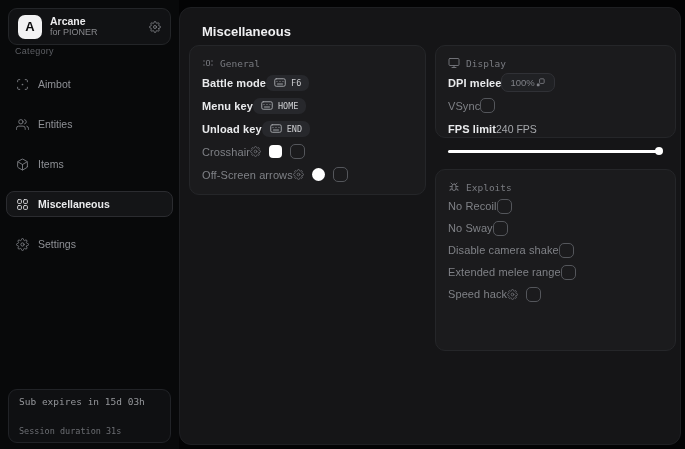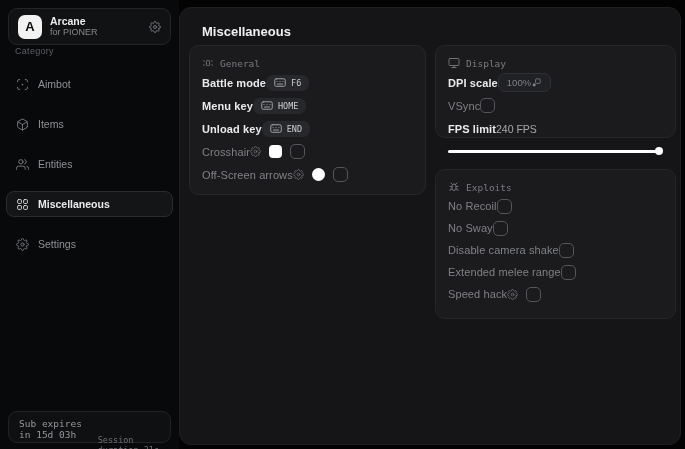--- a/index.html
+++ b/index.html
@@ -21,35 +21,35 @@
 
   .category { position:absolute; left:15px; top:46px; font-size:9px; color:#5d5f64; letter-spacing:.3px; }
 
   .nav { position:absolute; left:6px; top:71px; width:167px; display:flex; flex-direction:column; gap:14px; }
   .nav-item { height:26px; display:flex; align-items:center; gap:9px; padding:0 9px;
     color:#8f9196; font-size:10.5px; border:1px solid transparent; border-radius:8px; cursor:pointer; }
   .nav-item .nav-ic { color:#76787d; }
   .nav-item.active { color:#e9eaec; background:#141517; border-color:#2b2c30; font-weight:bold; }
   .nav-item.active .nav-ic { color:#d6d7d9; }
 
-  .sub-card { position:absolute; left:8px; bottom:6px; width:163px; height:32px;
+  .sub-card { position:absolute; left:8px; bottom:6px; width:163px; height:54px;
     background:#0f1012; border:1px solid #212327; border-radius:9px;
-    padding:6px 10px; display:flex; flex-direction:row; justify-content:center; gap:2px; }
+    padding:6px 10px; display:flex; flex-direction:column; justify-content:center; gap:2px; }
   .sub-line1 { font-family:"DejaVu Sans Mono", monospace; font-size:9.5px; color:#95979b; }
   .sub-line2 { font-family:"DejaVu Sans Mono", monospace; font-size:8.5px; color:#6c6e73;margin-top:17px; }
 
   
   .main { position:absolute; left:179px; top:7px; right:4px; bottom:4px;
     background:#151517; border:1px solid #1e1f22; border-radius:12px; }
   .page-title { position:absolute; left:22px; top:16px; font-size:13px; font-weight:bold; color:#f0f0f2; }
 
   .card { position:absolute; background:#1b1b1d; border:1px solid #252629; border-radius:10px; padding:9px 12px; }
   .card-general { left:9px; top:37px; width:237px; height:150px; }
   .card-display { left:255px; top:37px; width:241px; height:93px; }
-  .card-exploits { left:255px; top:161px; width:241px; height:150px; }
+  .card-exploits { left:255px; top:161px; width:241px; height:182px; }
 
   .card-head { display:flex; align-items:center; gap:6px; color:#797b80;
     font-family:"DejaVu Sans Mono", monospace; font-size:9.5px; height:16px; }
 
   .row { display:flex; align-items:center; height:23px; }
   .row-lbl { font-size:11px; font-weight:bold; color:#e9eaec; letter-spacing:.1px; }
   .row-lbl.dim { color:#7f8186; font-weight:normal; }
   .ctrls { display:flex; align-items:center; gap:8px; }
 
   .kbd { display:inline-flex; align-items:center; gap:5px; background:#27282c; border-radius:7px;
@@ -104,37 +104,37 @@
             <path d="M21 17v2a2 2 0 0 1-2 2h-2"></path>
             <path d="M7 21H5a2 2 0 0 1-2-2v-2"></path>
             <circle cx="12" cy="12" r="1.6" fill="currentColor" stroke="none"></circle>
           </svg>
       </span>
       <span>Aimbot</span>
     </div>
     <div class="nav-item">
       <span class="nav-ic">
         <svg width="13" height="13" viewBox="0 0 24 24" fill="none" stroke="currentColor" stroke-width="1.8" stroke-linecap="round" stroke-linejoin="round">
-            <path d="M21 16V8a2 2 0 0 0-1-1.73l-7-4a2 2 0 0 0-2 0l-7 4A2 2 0 0 0 3 8v8a2 2 0 0 0 1 1.73l7 4a2 2 0 0 0 2 0l7-4A2 2 0 0 0 21 16z"></path>
-            <polyline points="3.27 6.96 12 12.01 20.73 6.96"></polyline>
-            <line x1="12" y1="22.08" x2="12" y2="12"></line>
-          </svg>
-      </span>
-      <span>Items</span>
-    </div>
-    <div class="nav-item">
-      <span class="nav-ic">
-        <svg width="13" height="13" viewBox="0 0 24 24" fill="none" stroke="currentColor" stroke-width="1.8" stroke-linecap="round" stroke-linejoin="round">
             <path d="M17 21v-2a4 4 0 0 0-4-4H5a4 4 0 0 0-4 4v2"></path>
             <circle cx="9" cy="7" r="4"></circle>
             <path d="M23 21v-2a4 4 0 0 0-3-3.87"></path>
             <path d="M16 3.13a4 4 0 0 1 0 7.75"></path>
           </svg>
       </span>
       <span>Entities</span>
+    </div>
+    <div class="nav-item">
+      <span class="nav-ic">
+        <svg width="13" height="13" viewBox="0 0 24 24" fill="none" stroke="currentColor" stroke-width="1.8" stroke-linecap="round" stroke-linejoin="round">
+            <path d="M21 16V8a2 2 0 0 0-1-1.73l-7-4a2 2 0 0 0-2 0l-7 4A2 2 0 0 0 3 8v8a2 2 0 0 0 1 1.73l7 4a2 2 0 0 0 2 0l7-4A2 2 0 0 0 21 16z"></path>
+            <polyline points="3.27 6.96 12 12.01 20.73 6.96"></polyline>
+            <line x1="12" y1="22.08" x2="12" y2="12"></line>
+          </svg>
+      </span>
+      <span>Items</span>
     </div>
     <div class="nav-item active">
       <span class="nav-ic">
         <svg width="13" height="13" viewBox="0 0 24 24" fill="none" stroke="currentColor" stroke-width="1.8" stroke-linecap="round" stroke-linejoin="round">
             <rect x="3" y="3" width="7" height="7" rx="1.5"></rect>
             <rect x="14" y="3" width="7" height="7" rx="1.5"></rect>
             <rect x="14" y="14" width="7" height="7" rx="1.5"></rect>
             <rect x="3" y="14" width="7" height="7" rx="1.5"></rect>
           </svg>
       </span>
@@ -257,21 +257,21 @@
         <svg width="12" height="12" viewBox="0 0 24 24" fill="none" stroke="currentColor" stroke-width="1.8" stroke-linecap="round" stroke-linejoin="round">
             <rect x="2" y="3" width="20" height="14" rx="2"></rect>
             <line x1="8" y1="21" x2="16" y2="21"></line>
             <line x1="12" y1="17" x2="12" y2="21"></line>
           </svg>
       </span>
       <span>Display</span>
     </div>
 
     <div class="row">
-      <span class="row-lbl">DPI scale</span>
+      <span class="row-lbl">DPI melee</span>
       <span class="select-pill">
         <span>100%</span>
         <span>
           <svg width="11" height="11" viewBox="0 0 24 24" fill="none" stroke="currentColor" stroke-width="1.8">
               <rect x="4" y="14" width="6" height="6" rx="1" fill="currentColor" stroke="none"></rect>
               <rect x="10" y="4" width="10" height="10" rx="2"></rect>
             </svg>
         </span>
       </span>
     </div>

